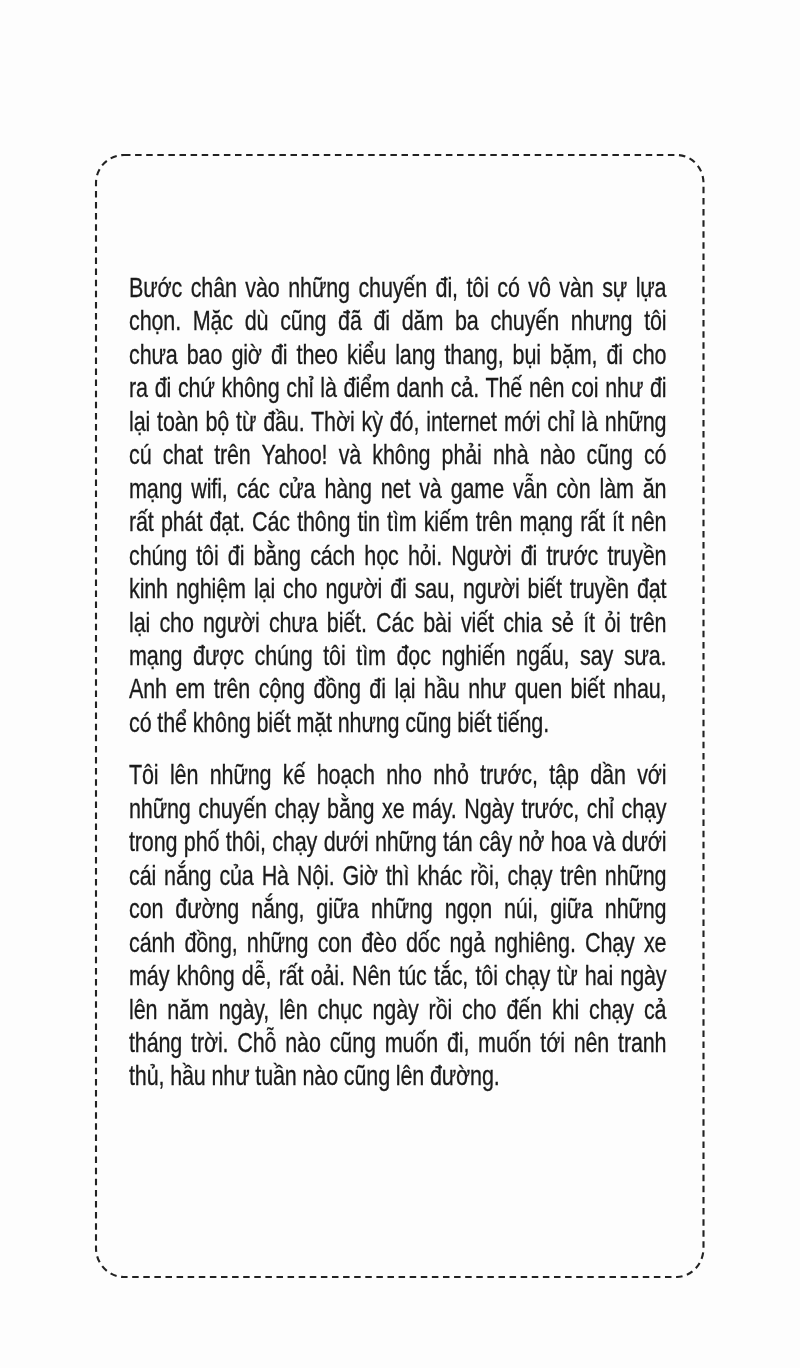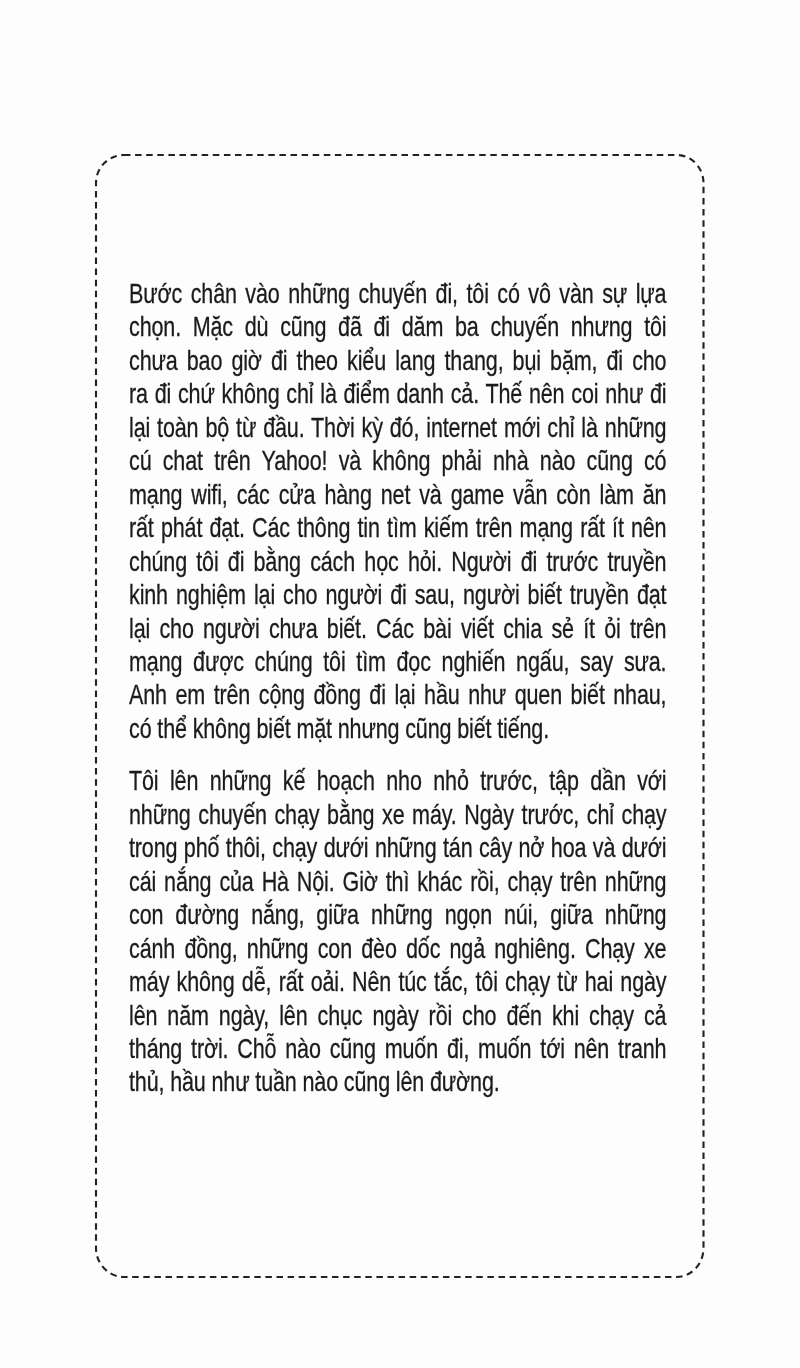--- a/index.html
+++ b/index.html
@@ -26,21 +26,21 @@
   .frame-path {
     fill: none;
     stroke: #222222;
     stroke-width: 2.1;
     stroke-dasharray: 6.5 4.6;
     stroke-linecap: butt;
   }
   .text-block {
     position: absolute;
     left: 129px;
-    top: 277px;
+    top: 271px;
     width: 538px;
     color: #1b1b1b;
     font-size: 28px;
     line-height: 33.45px;
     font-weight: normal;
     letter-spacing: -0.2px;
     -webkit-text-stroke: 0.3px #1b1b1b;
   }
   .para {
     width: 698px;               

